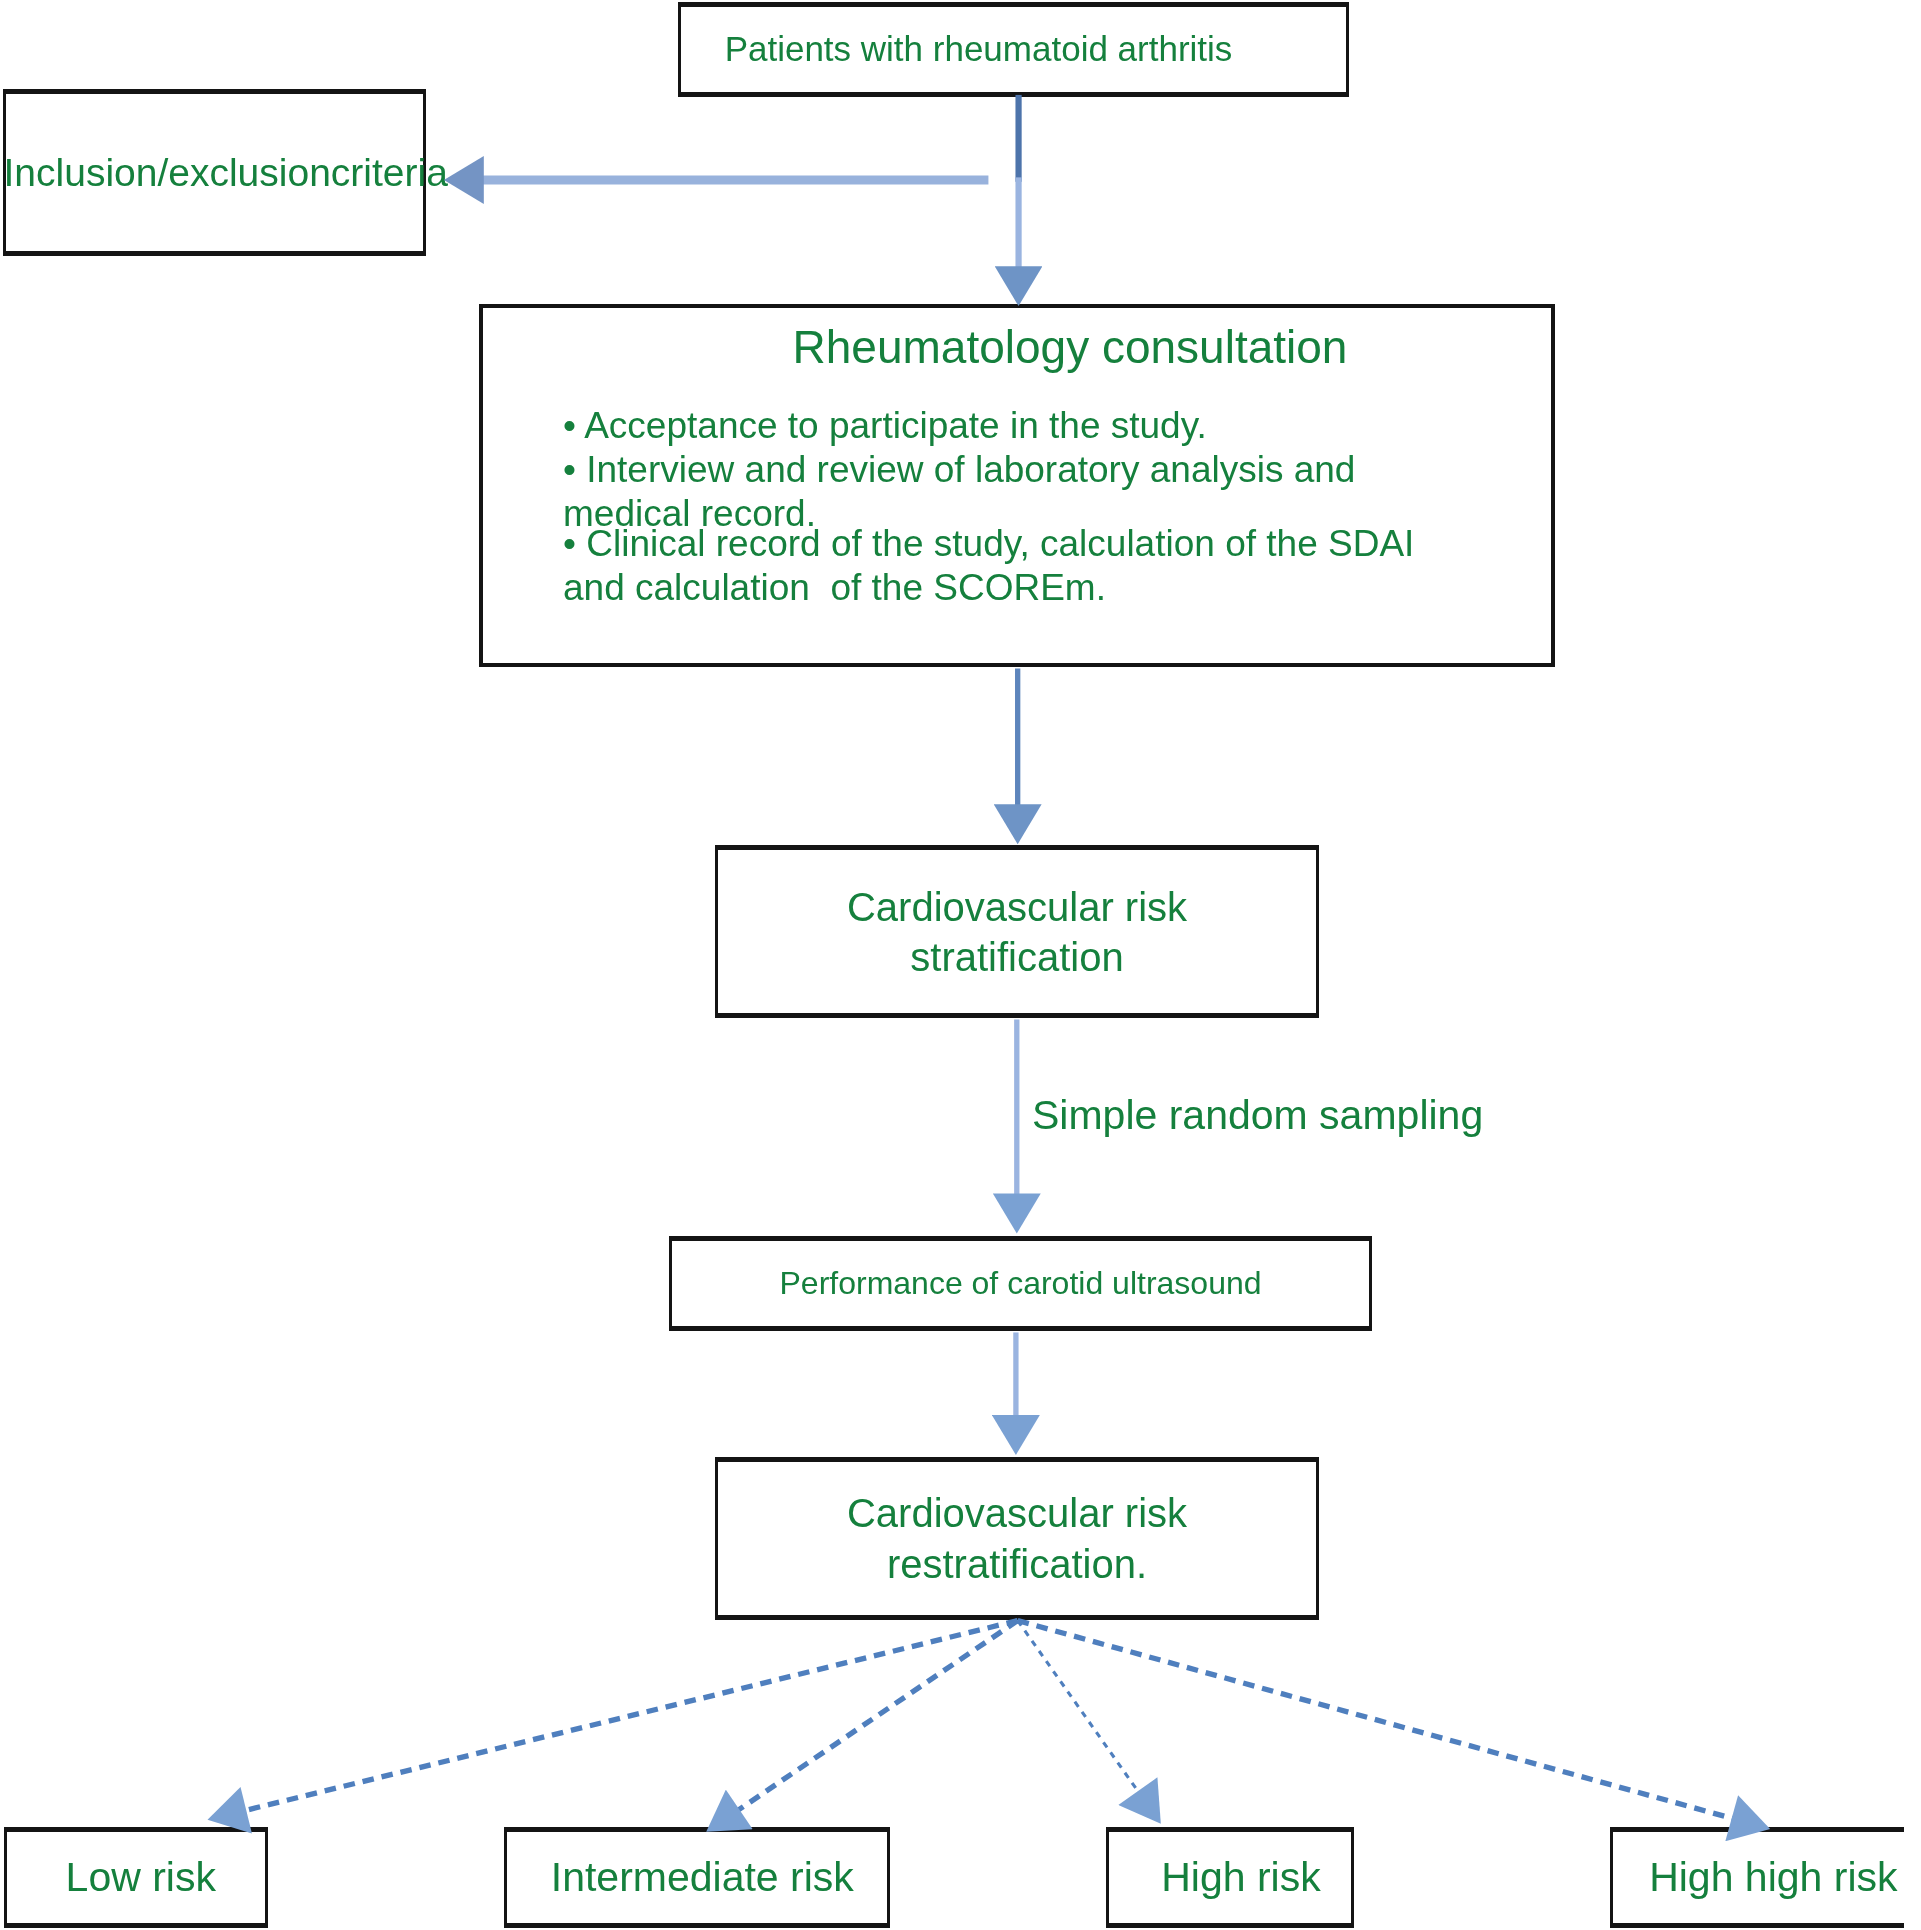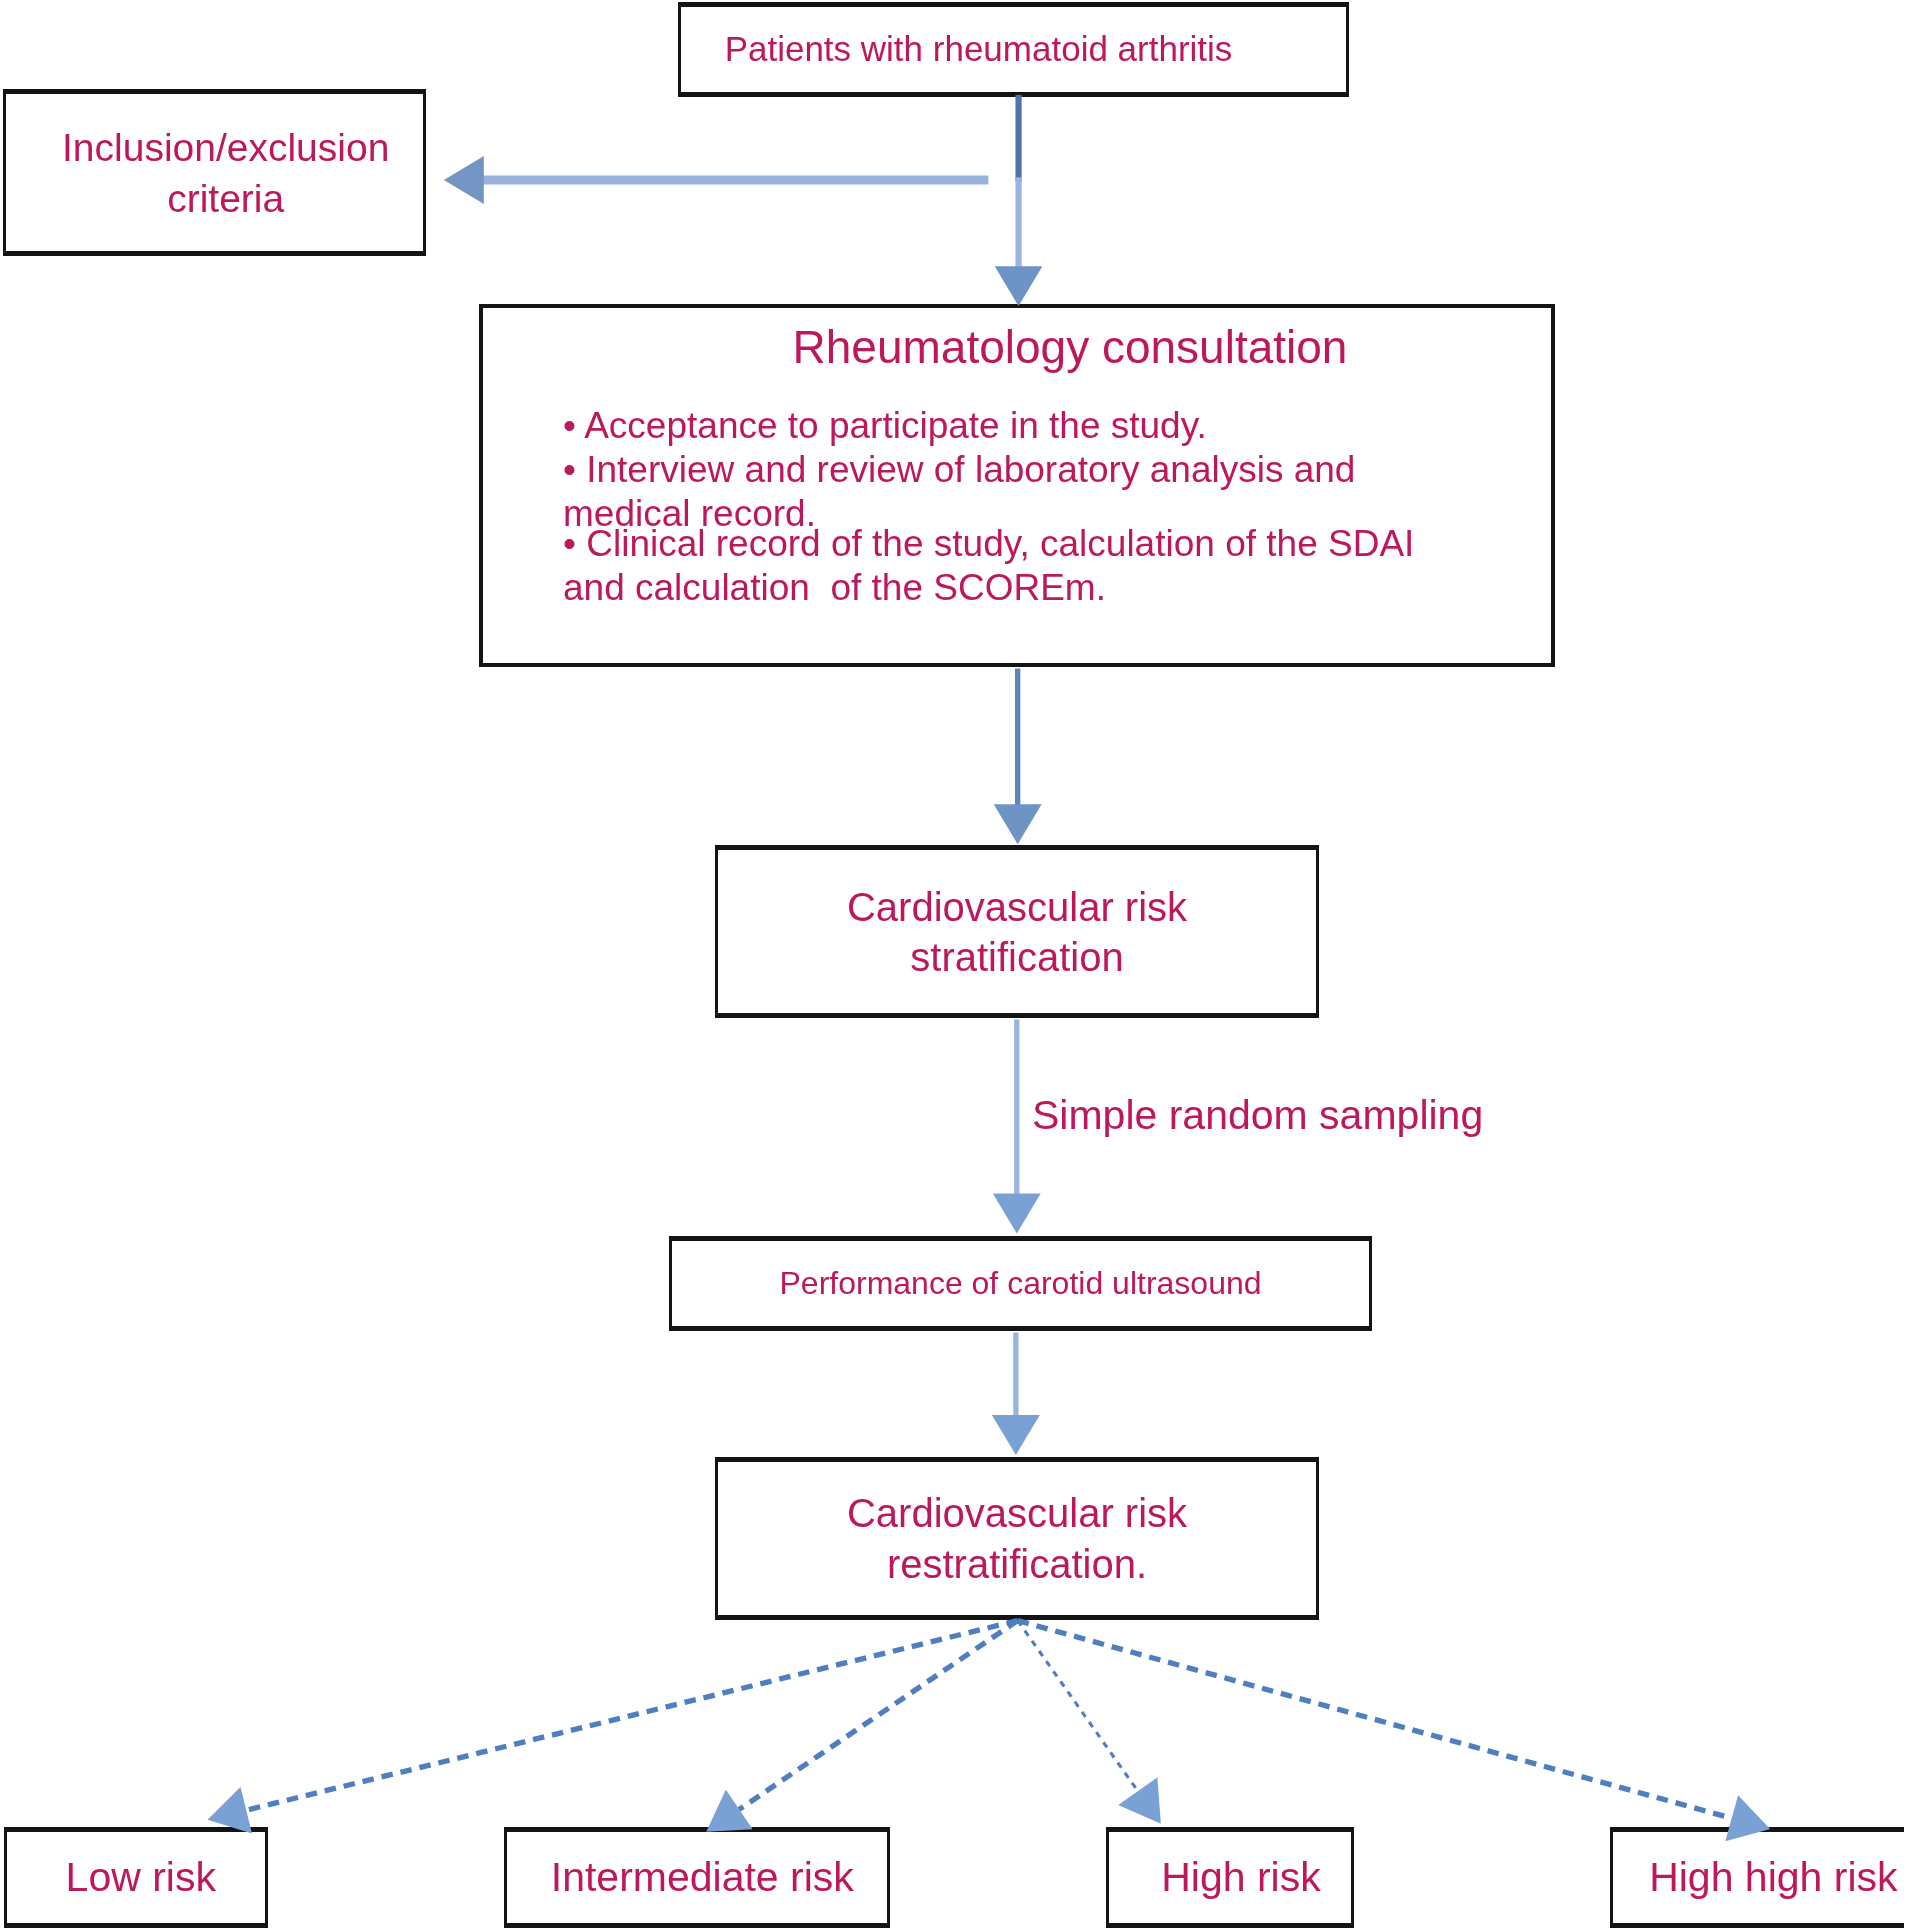--- a/index.html
+++ b/index.html
@@ -2,21 +2,21 @@
 <html style="font-size:14px"><head>
 <meta charset="utf-8">
 <style>
   html, body { margin: 0; padding: 0; background: #ffffff; }
   .stage {
     position: relative;
     width: 1904px;
     height: 1930px;
     background: #ffffff;
     font-family: "Liberation Sans", sans-serif;
-    color: #be185d;
+    color: #15803d;
     overflow: hidden;
   }
   .overlay {
     position: absolute;
     left: 0; top: 0;
     width: 1921px; height: 1930px;
     z-index: 2;
     pointer-events: none;
   }
   .box {
@@ -28,21 +28,21 @@
     border-bottom-width: 5.3px;
     z-index: 1;
     display: flex;
     align-items: center;
     justify-content: center;
   }
   .box .nowrap { white-space: pre; }
   .b-patients { left: 678px; top: 1.8px; width: 671px; height: 95px; font-size: 35px; }
   .b-patients .shift { position: relative; left: -35px; }
   .b-criteria { left: 2.7px; top: 89px; width: 423px; height: 167px;
-                flex-direction: column; font-size: 39px; line-height: 51px; text-align: center; padding-left: 23px; }
+                flex-direction: row; font-size: 39px; line-height: 51px; text-align: center; padding-left: 23px; }
   .b-consult { left: 479px; top: 304px; width: 1076px; height: 363px;
                display: block; border-width: 4.4px; }
   .c-title { margin-top: 14px; font-size: 46px; line-height: 50px; text-align: center;
              position: relative; left: 53px; white-space: pre; }
   .c-bullets { margin-top: 32px; padding-left: 80px; font-size: 37px; }
   .bl { height: 44px; line-height: 44px; white-space: pre; }
   .bl-tight { margin-top: -14px; }
   .b-strat { left: 715px; top: 845px; width: 604px; height: 173px;
              flex-direction: column; font-size: 40px; line-height: 50px; text-align: center; }
   .b-ultra { left: 669px; top: 1236px; width: 703px; height: 95px; font-size: 32px; }

